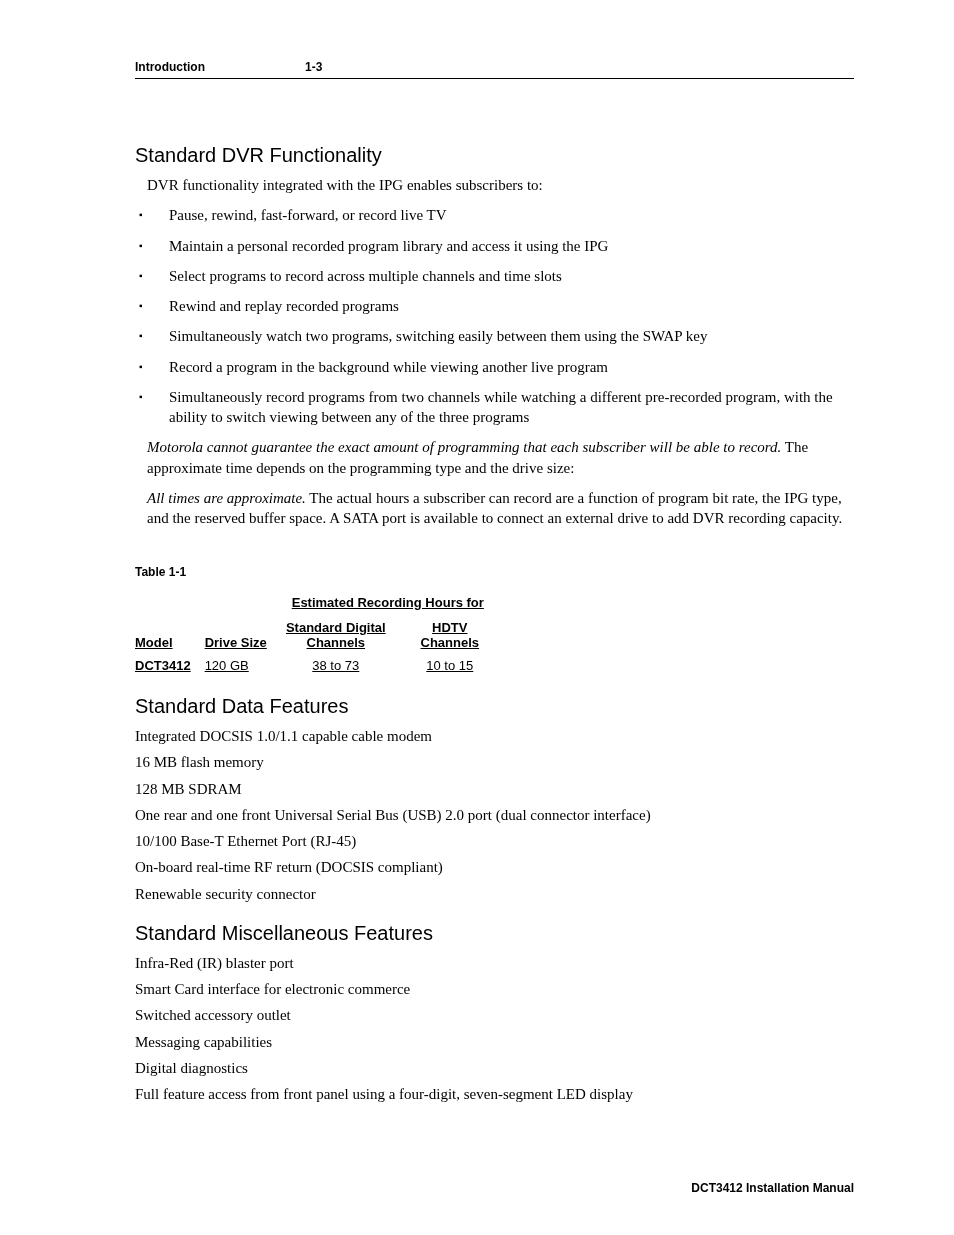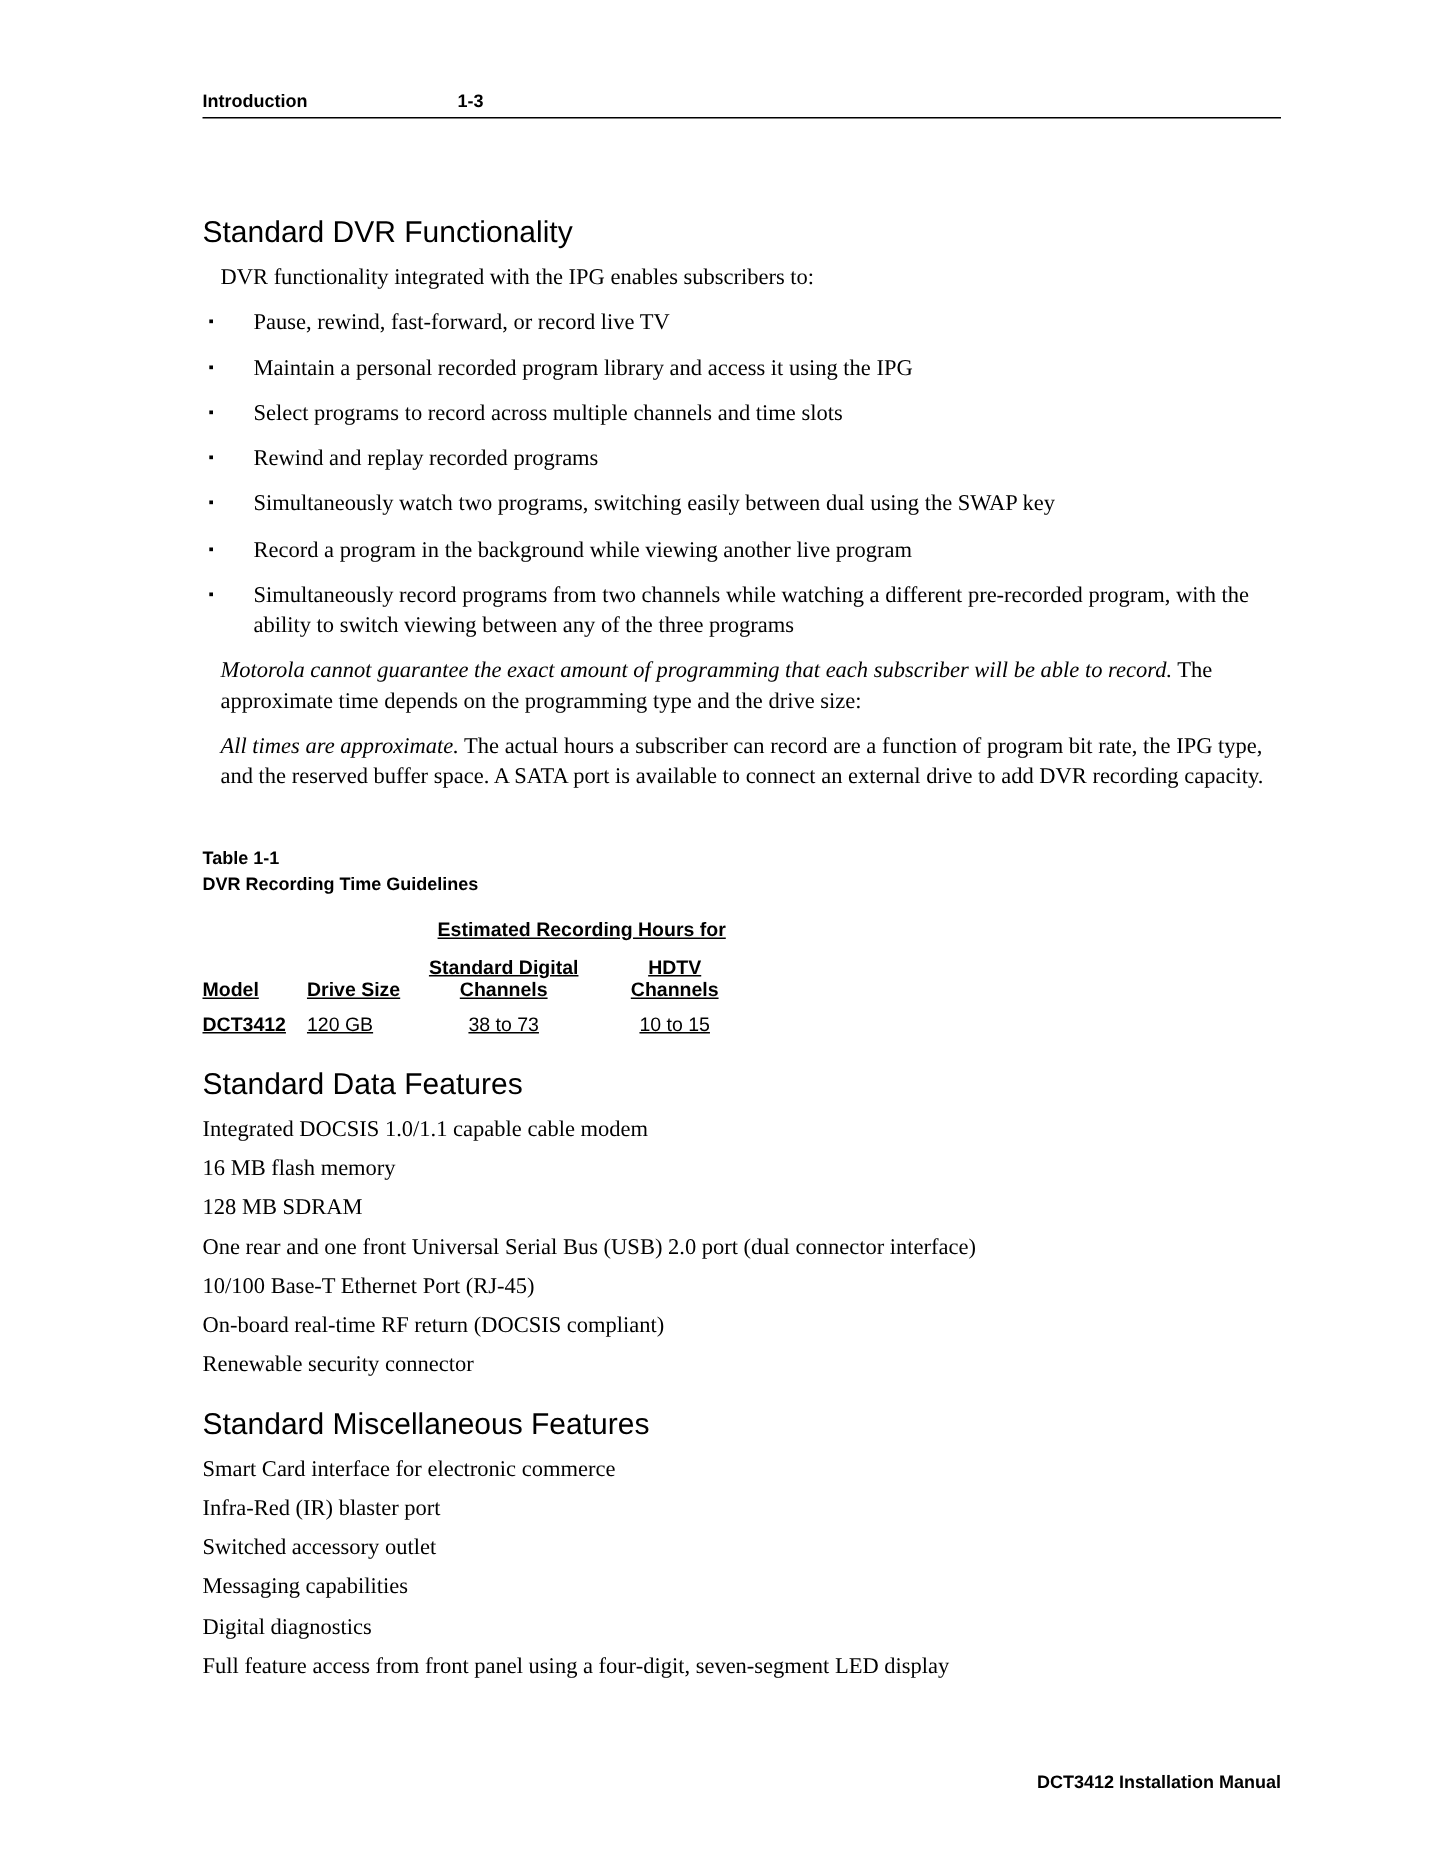--- a/index.html
+++ b/index.html
@@ -109,35 +109,34 @@
     <span>1-3</span>
   </div>
 
   <h2>Standard DVR Functionality</h2>
   <p>DVR functionality integrated with the IPG enables subscribers to:</p>
   <ul class="bullets">
     <li>Pause, rewind, fast-forward, or record live TV</li>
     <li>Maintain a personal recorded program library and access it using the IPG</li>
     <li>Select programs to record across multiple channels and time slots</li>
     <li>Rewind and replay recorded programs</li>
-    <li>Simultaneously watch two programs, switching easily between dual using the SWAP key</li>
+    <li>Simultaneously watch two programs, switching easily between them using the SWAP key</li>
     <li>Record a program in the background while viewing another live program</li>
     <li>Simultaneously record programs from two channels while watching a different pre-recorded program, with the ability to switch viewing between any of the three programs</li>
   </ul>
 
   <p>
     <span class="italic">Motorola cannot guarantee the exact amount of programming that each subscriber will be able to record.</span><span> The approximate time depends on the programming type and the drive size:</span>
   </p>
   <p>
     <span class="italic">All times are approximate.</span><span> The actual hours a subscriber can record are a function of program bit rate, the IPG type, and the reserved buffer space. A SATA port is available to connect an external drive to add DVR recording capacity.</span>
   </p>
 
   <div class="table-label">
     <div>Table 1-1</div>
-    <div>DVR Recording Time Guidelines</div>
   </div>
 
   <table class="data">
     <tbody>
         <tr>
       <th></th>
           <th></th>
       <th colspan="2" class="span-head">Estimated Recording Hours for</th>
     </tr>
     <tr>
@@ -161,22 +160,22 @@
     <p>16 MB flash memory</p>
     <p>128 MB SDRAM</p>
     <p>One rear and one front Universal Serial Bus (USB) 2.0 port (dual connector interface)</p>
     <p>10/100 Base-T Ethernet Port (RJ-45)</p>
     <p>On-board real-time RF return (DOCSIS compliant)</p>
     <p>Renewable security connector</p>
   </div>
 
   <h2>Standard Miscellaneous Features</h2>
   <div class="plain-list">
+    <p>Infra-Red (IR) blaster port</p>
     <p>Smart Card interface for electronic commerce</p>
-    <p>Infra-Red (IR) blaster port</p>
     <p>Switched accessory outlet</p>
     <p>Messaging capabilities</p>
     <p>Digital diagnostics</p>
     <p>Full feature access from front panel using a four-digit, seven-segment LED display</p>
   </div>
 
 </div>
 
 <div class="footer">DCT3412 Installation Manual</div>
 

